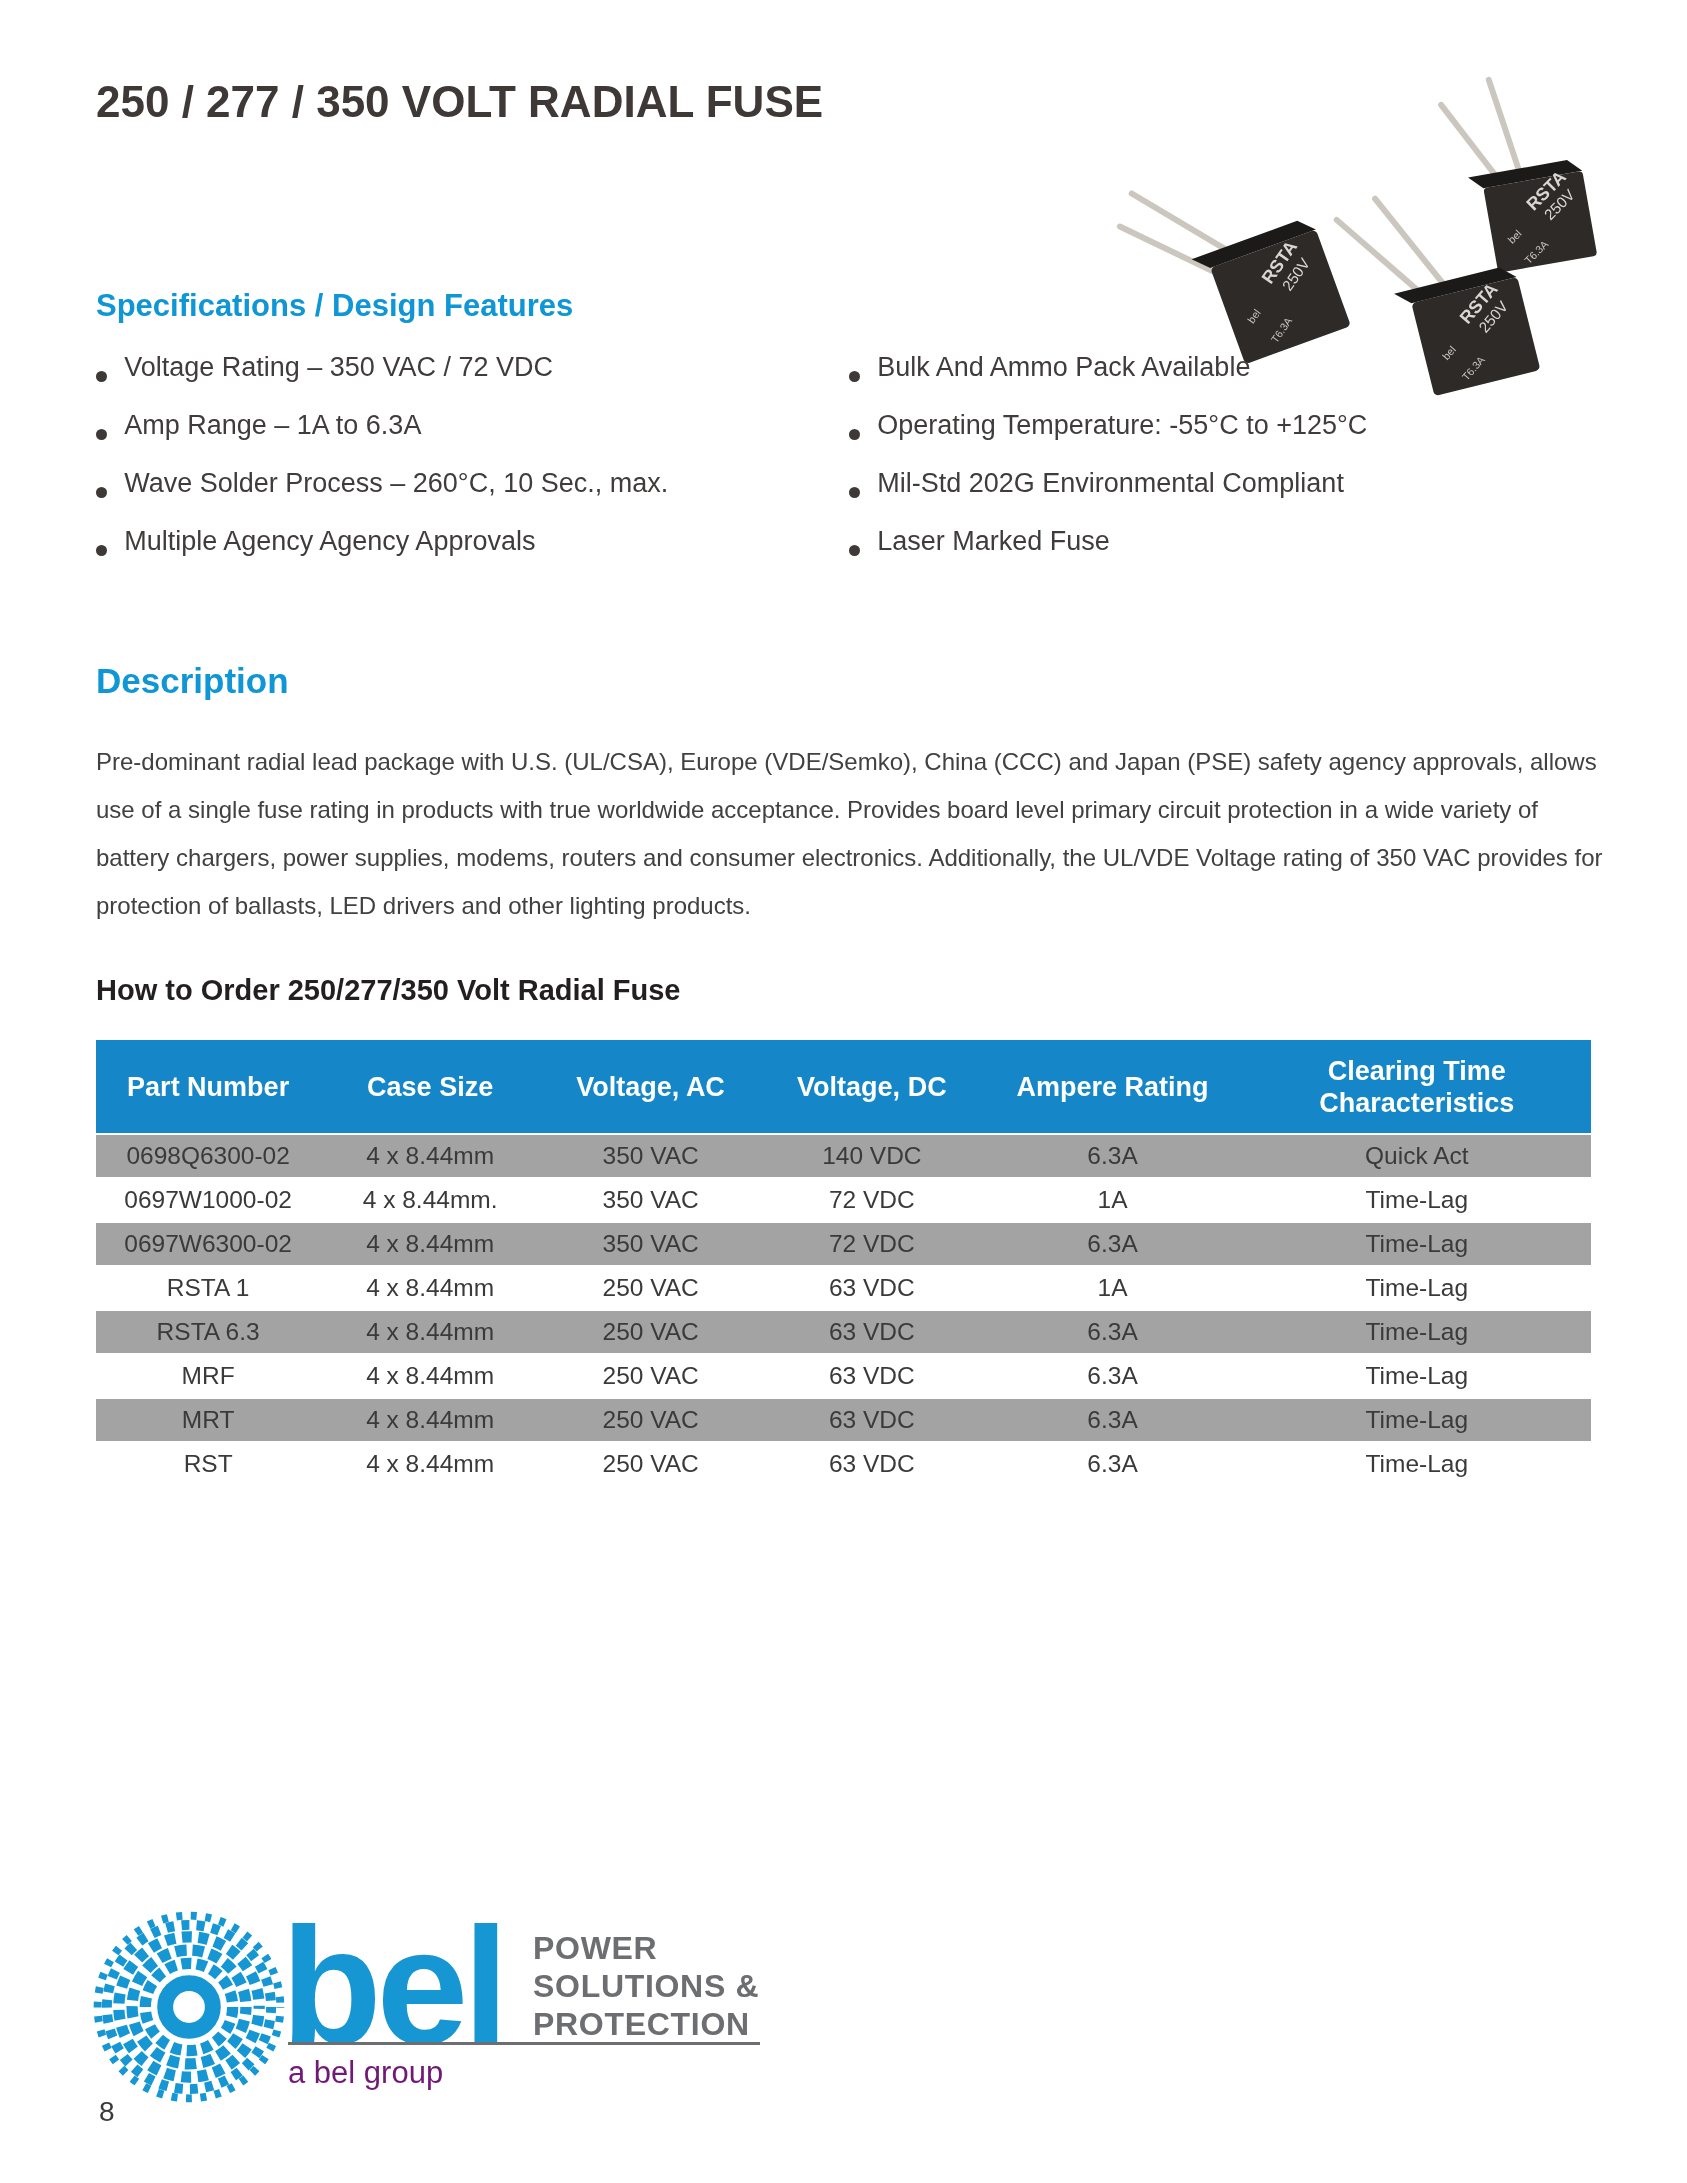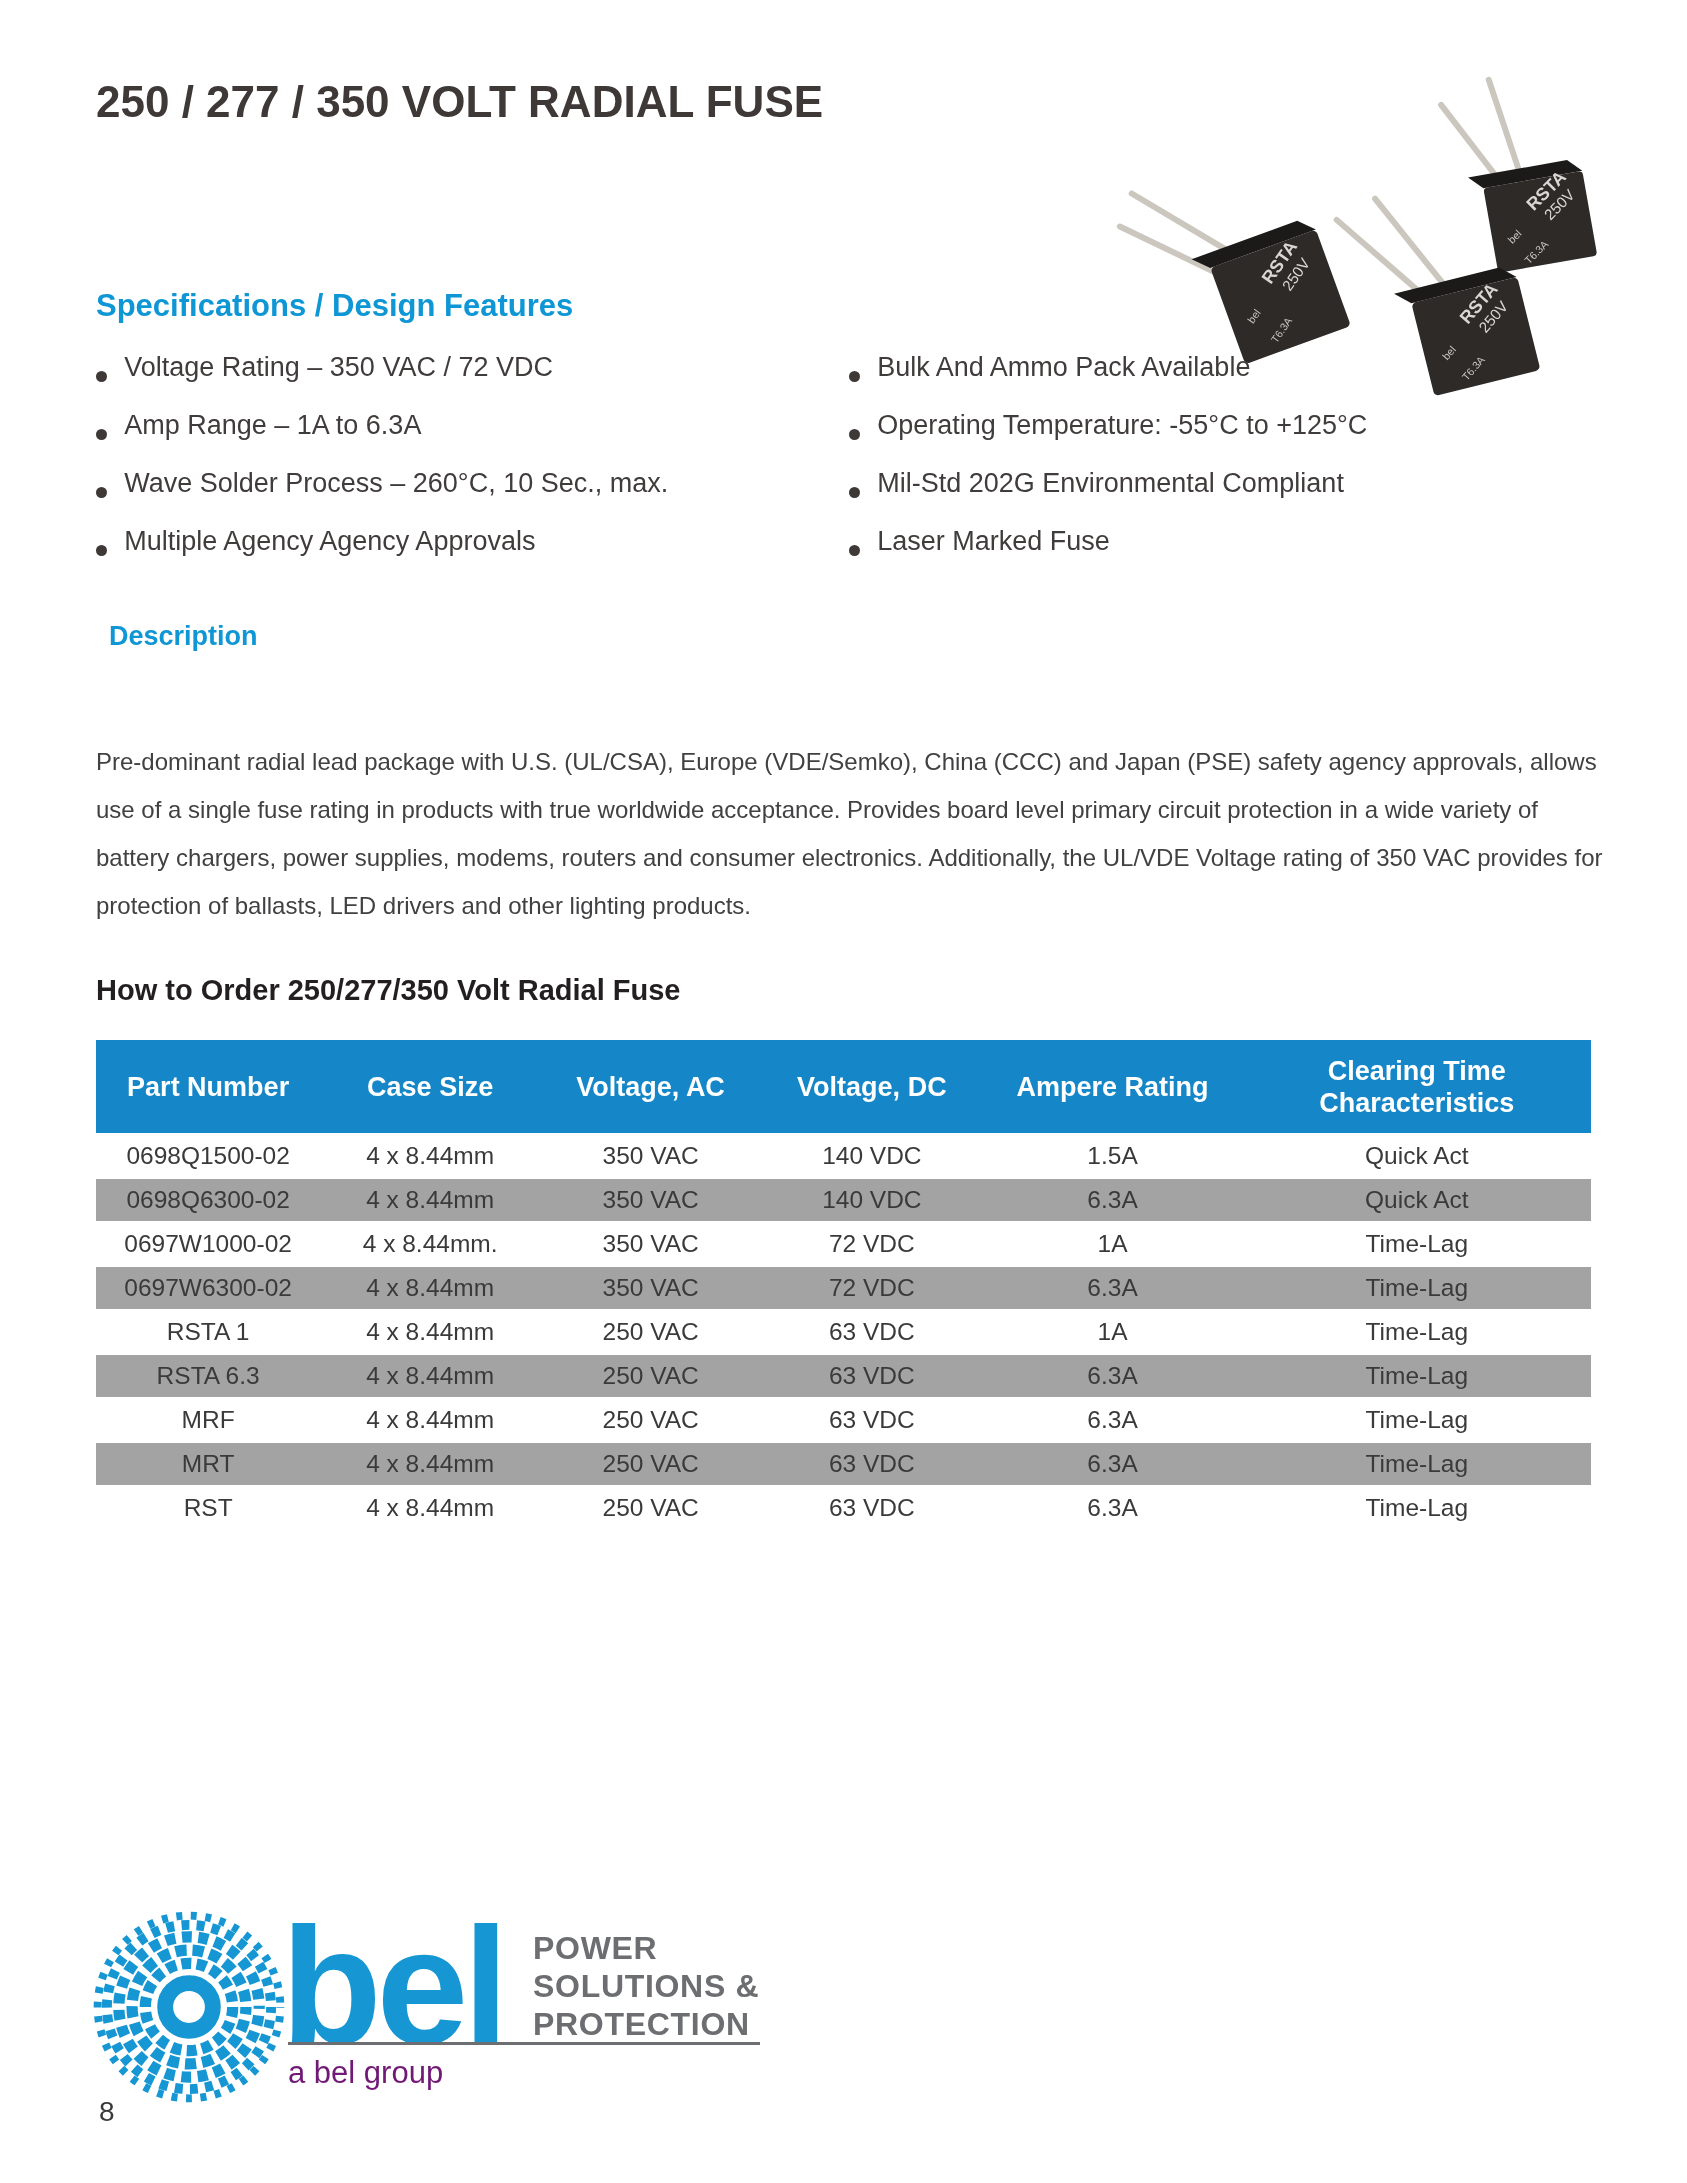--- a/index.html
+++ b/index.html
@@ -9,21 +9,21 @@
   }
 
   
   .page-title {
     position:absolute; left:96px; top:77px;
     font-size:44px; font-weight:bold; color:#3E3837; letter-spacing:0px;
     white-space:nowrap;
   }
   .section-h { position:absolute; left:96px; font-weight:bold; color:#0F96D4; white-space:nowrap; }
   .spec-h  { top:288px; font-size:31px; }
-  .desc-h  { top:621px; font-size:27px;margin-left:13px; }
+  .desc-h  { top:661px; font-size:35px; }
 
   .bullets { position:absolute; top:353px; }
   .bullets.left  { left:96px; }
   .bullets.right { left:849px; }
   .bullet { display:flex; align-items:flex-end; height:29px; margin-bottom:29px; }
   .dot {
     flex:0 0 auto; width:11.2px; height:11.2px; border-radius:50%;
     background:#3E3837; margin:8.6px 17px 0 0;
   }
   .bullet-text { font-size:27px; line-height:29px; color:#413C3C; white-space:nowrap; }
@@ -204,28 +204,20 @@
       <tr>
         <th>Part Number</th>
         <th>Case Size</th>
         <th>Voltage, AC</th>
         <th>Voltage, DC</th>
         <th>Ampere Rating</th>
         <th>Clearing Time Characteristics</th>
       </tr>
     </thead>
     <tbody>
-      <tr>
-        <td>0698Q1500-02</td>
-        <td>4 x 8.44mm</td>
-        <td>350 VAC</td>
-        <td>140 VDC</td>
-        <td>1.5A</td>
-        <td>Quick Act</td>
-      </tr>
       <tr class="alt">
         <td>0698Q6300-02</td>
         <td>4 x 8.44mm</td>
         <td>350 VAC</td>
         <td>140 VDC</td>
         <td>6.3A</td>
         <td>Quick Act</td>
       </tr>
       <tr>
         <td>0697W1000-02</td>

